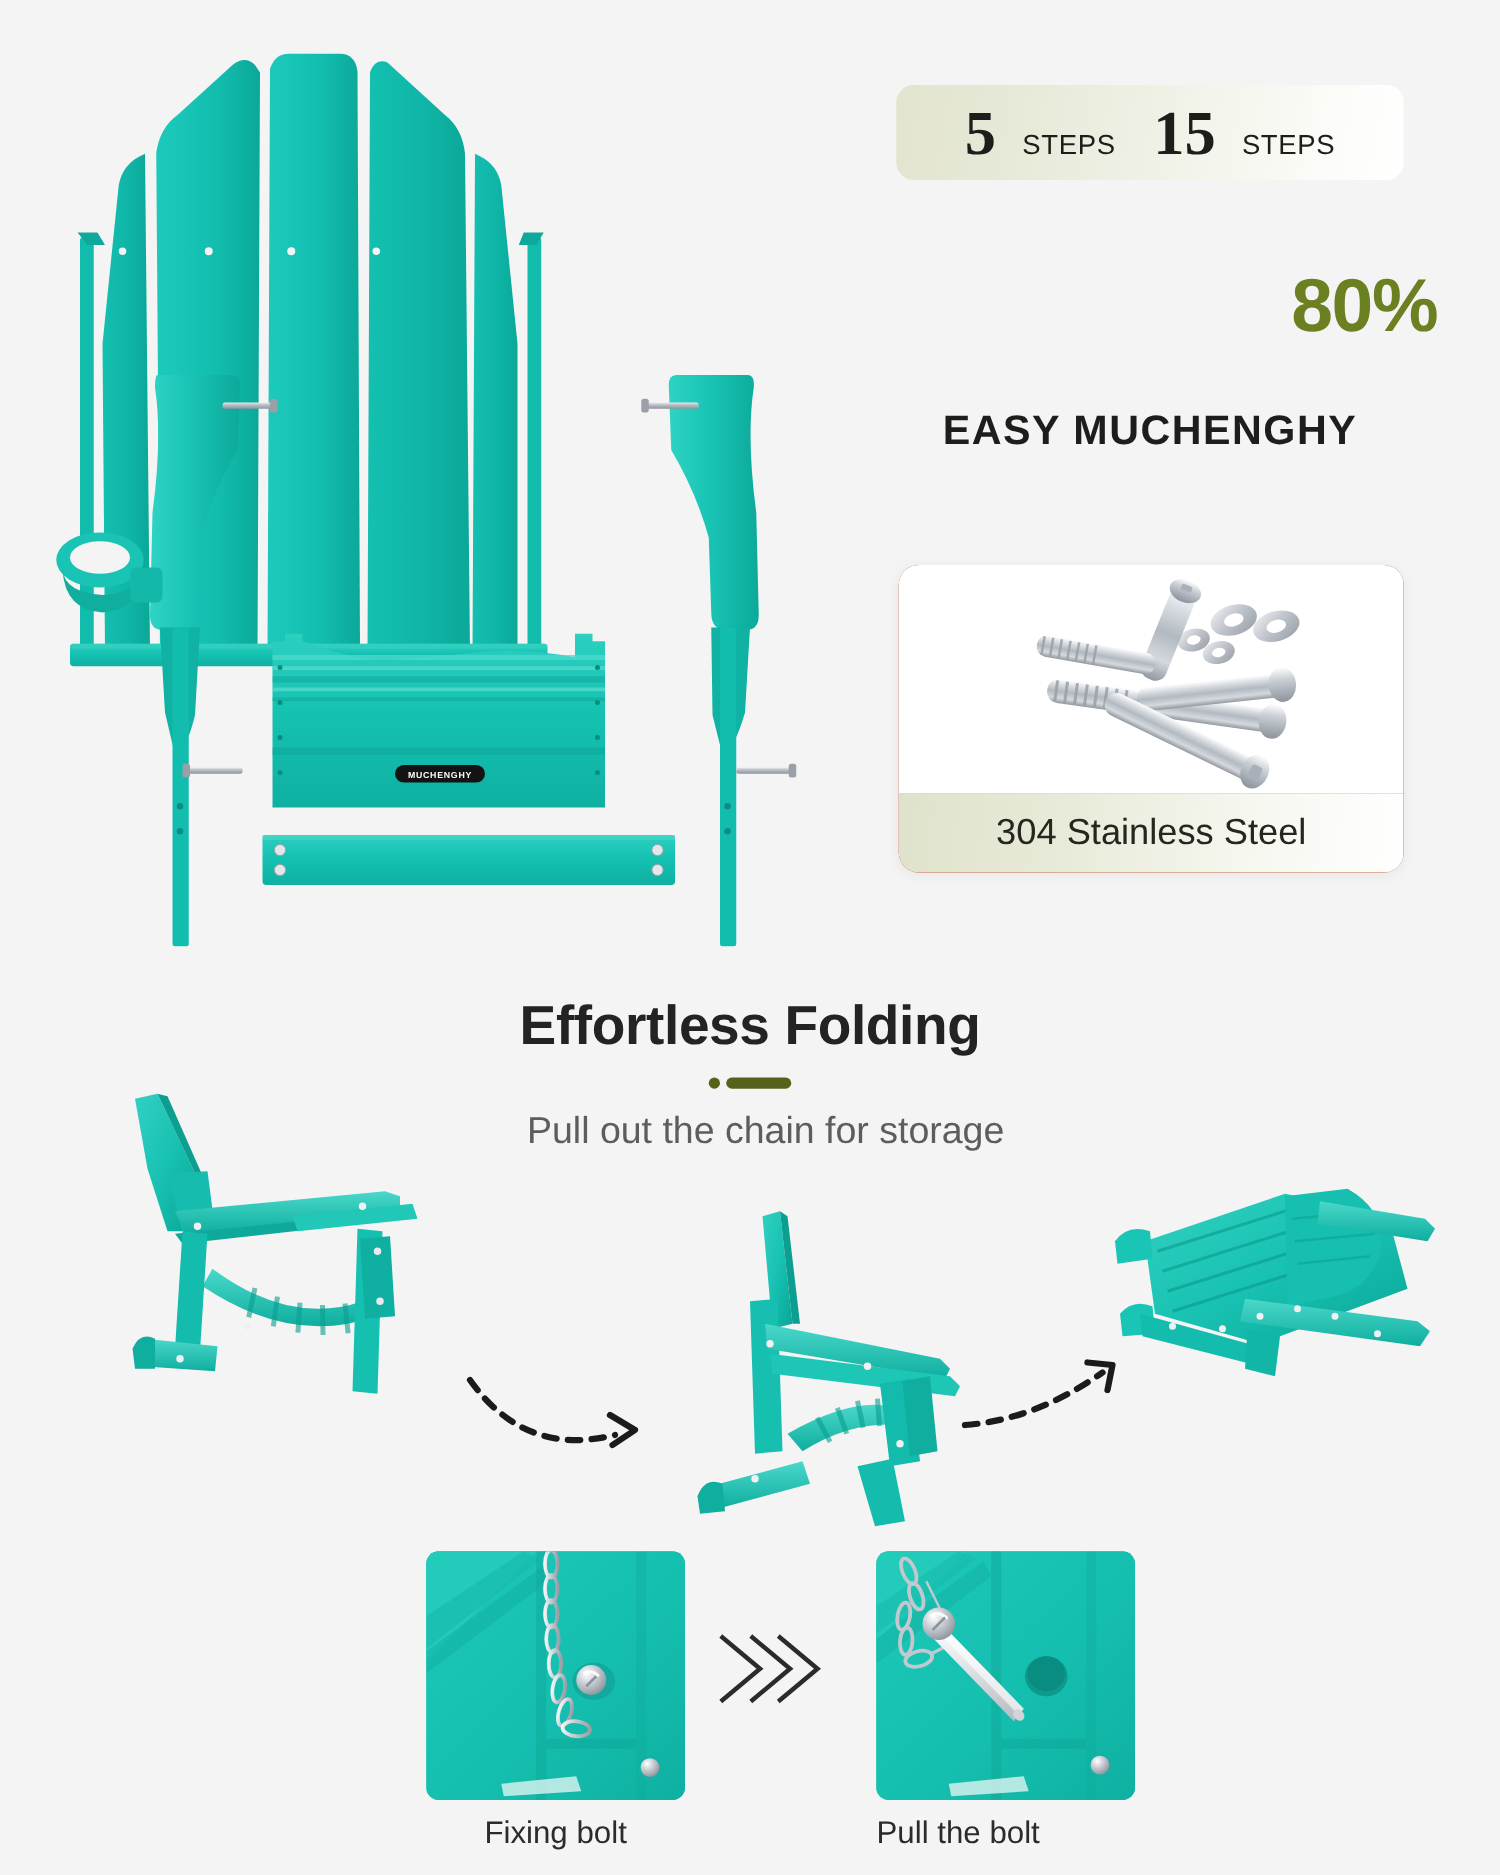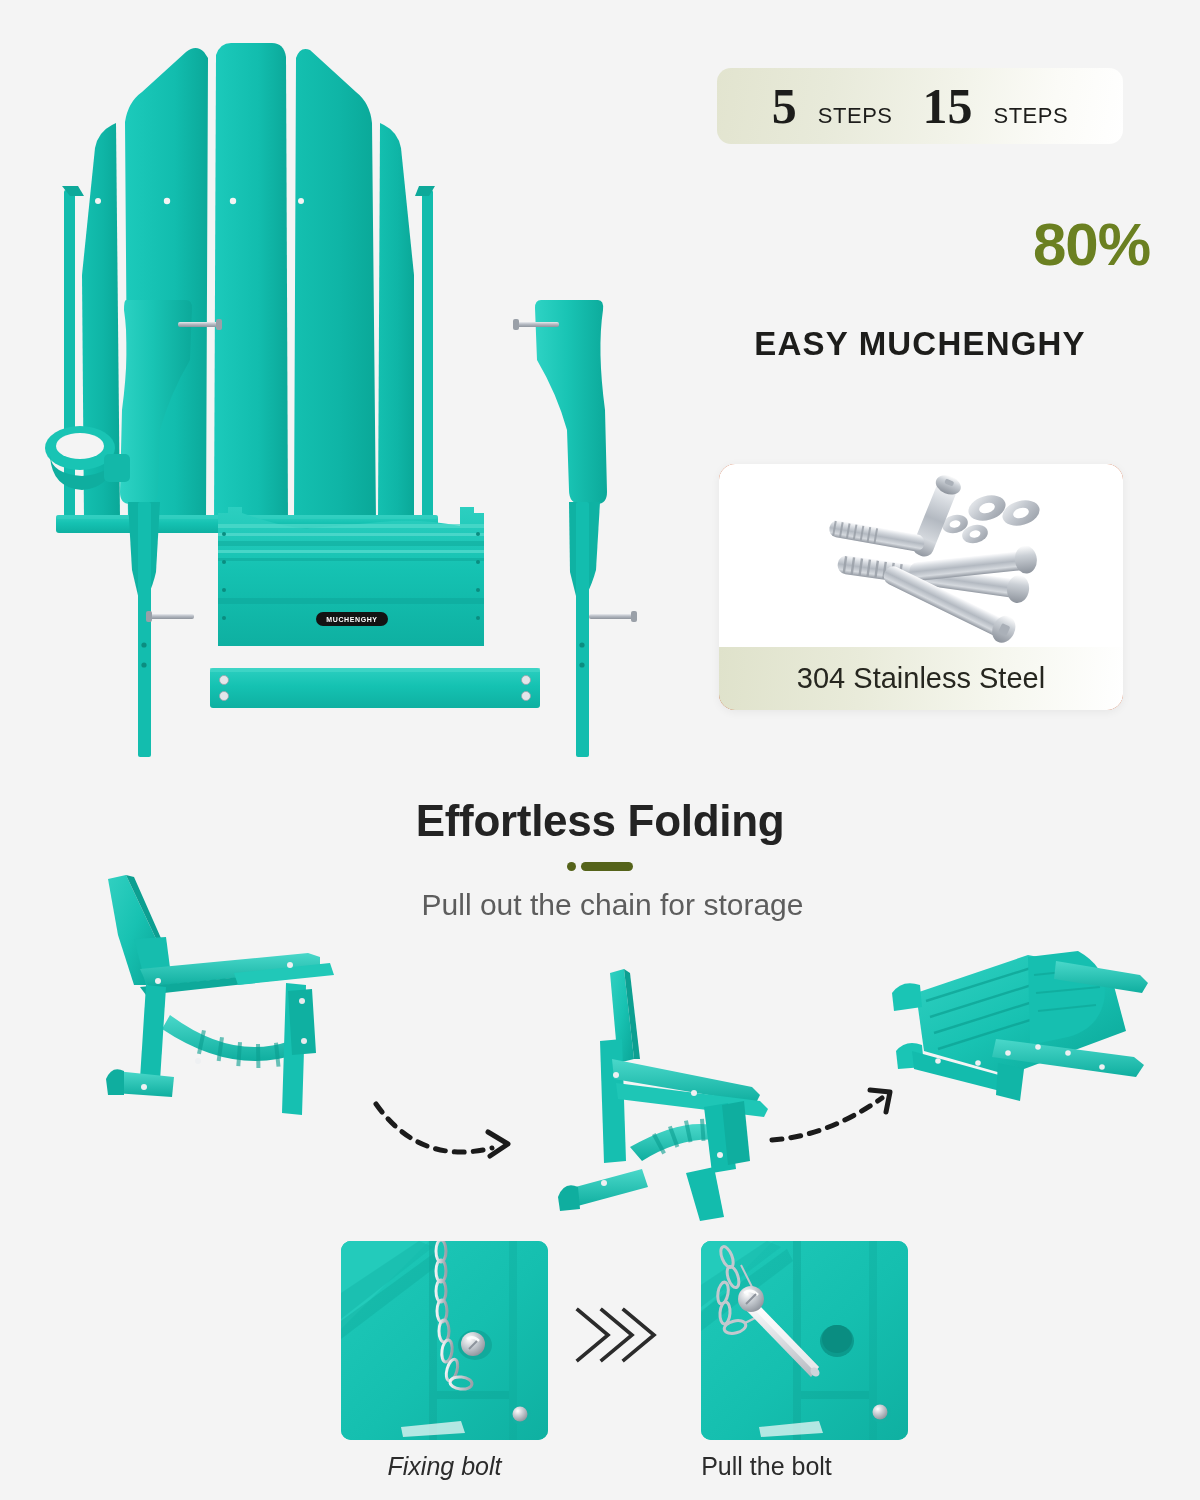--- a/index.html
+++ b/index.html
@@ -39,21 +39,21 @@
     letter-spacing: -1px; line-height: 1;
   }
   .pct-sub {
     position: absolute; left: 717px; top: 325px; width: 406px;
     text-align: center;
     font-size: 33px; font-weight: bold; color: #1d1d1b;
     letter-spacing: 1.2px;
   }
 
   .steel-card {
-    position: absolute; left: 719px; top: 464px;
+    position: absolute; left: 719px; top: 452px;
     width: 404px; height: 246px;
     border-radius: 16px; overflow: hidden;
     background: #c2410c;
     box-shadow: 0 2px 10px rgba(0,0,0,0.06);
     text-decoration: underline;
   }
   .steel-photo {
     position: absolute; left: 0; top: 0; width: 404px; height: 183px;
     background: #ffffff; overflow: hidden;
   }
@@ -86,21 +86,21 @@
     position: absolute; width: 207px; height: 199px;
     border-radius: 10px; overflow: hidden;
     background: #19bfae;
   }
   .detail-left { left: 341px; top: 1241px; }
   .detail-right { left: 701px; top: 1241px; }
   .detail-cap {
     position: absolute; width: 207px; text-align: center;
     font-size: 25px; color: #2b2b2b; top: 1452px;
   }
-  .cap-left { left: 341px; font-style: italic; }
+  .cap-left { left: 341px; }
   .cap-right { left: 663px; }
 
   .chevrons {
     position: absolute; left: 566px; top: 1298px;
     width: 100px; height: 74px;
   }
   svg { display: block; }
 </style>
 </head>
 <body>

